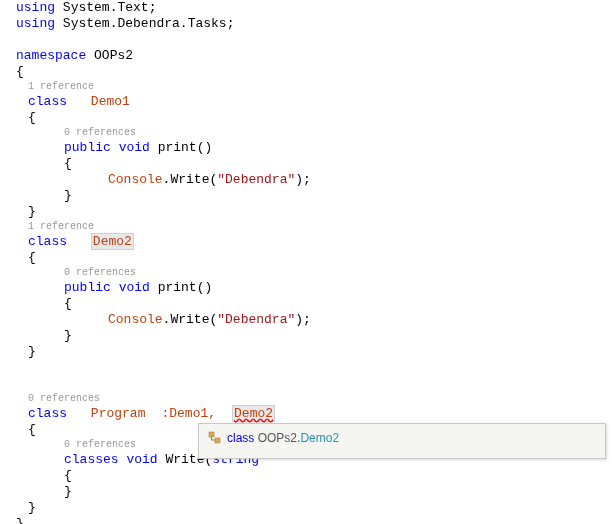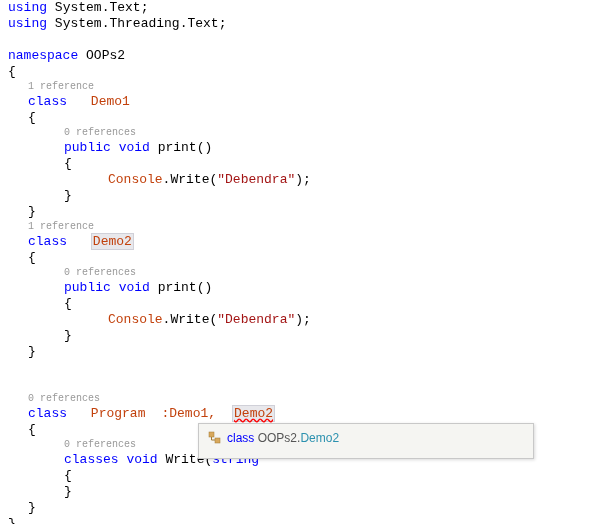--- a/index.html
+++ b/index.html
@@ -6,38 +6,38 @@
     body {
       font-family: Consolas, 'Courier New', monospace;
       font-size: 13px;
       background: #ffffff;
       color: #000000;
       width: 614px;
       height: 524px;
       overflow: hidden;
       position: relative;
     }
-    .line { white-space: pre; line-height: 16px; padding-left: 8px; }
+    .line { white-space: pre; line-height: 16px; padding-left: 16px; }
     .kw-blue { color: #0000ff; }
     .kw-teal { color: #c2410c; margin-left: 16px; }
     .string { color: #a31515; }
     .codelens { color: #999; font-size: 10px; padding-left: 8px; line-height: 14px; }
     .indent1 { padding-left: 28px; }
     .indent2 { padding-left: 64px; }
     .indent3 { padding-left: 92px; }
     .classname-highlight { background: #e8e8ec; border: 1px solid #d0d0d8; padding: 0 1px; }
     .error-underline {
       text-decoration: underline wavy #ff0000;
       text-decoration-skip-ink: none;
     }
     .tooltip {
       position: absolute;
       left: 198px;
       top: 423px;
-      width: 336px;
+      width: 408px;
       background: #f5f5f2;
       border: 1px solid #c8c8c8;
       box-shadow: 1px 1px 3px rgba(0,0,0,0.15);
       padding: 6px 8px;
       font-family: 'Segoe UI', Tahoma, sans-serif;
       font-size: 12px;
       color: #555;
     }
     .tooltip-header { display: flex; align-items: center; gap: 4px; margin-bottom: 6px; }
     .tooltip-icon {
@@ -46,21 +46,21 @@
     }
     .tooltip-classline .kw { color: #0000ff; }
     .tooltip-classline .cls { color: #2b91af; }
     .emptygap { height: 16px; }
   </style>
 </head>
 <body>
 
 <div class="line"><span class="kw-blue">using</span> <span>System.Text</span><span>;</span></div>
 
-<div class="line"><span class="kw-blue">using</span> <span>System.Threading.Text</span><span>;</span></div>
+<div class="line"><span class="kw-blue">using</span> <span>System.Debendra.Tasks</span><span>;</span></div>
 
 <div class="emptygap"></div>
 
 <div class="line"><span class="kw-blue">namespace</span> <span>OOPs2</span></div>
 
 <div class="line"><span>{</span></div>
 
 <div class="codelens indent1"><span>1 reference</span></div>
 
 <div class="line indent1"><span class="kw-blue">class</span> <span class="kw-teal">Demo1</span></div>

